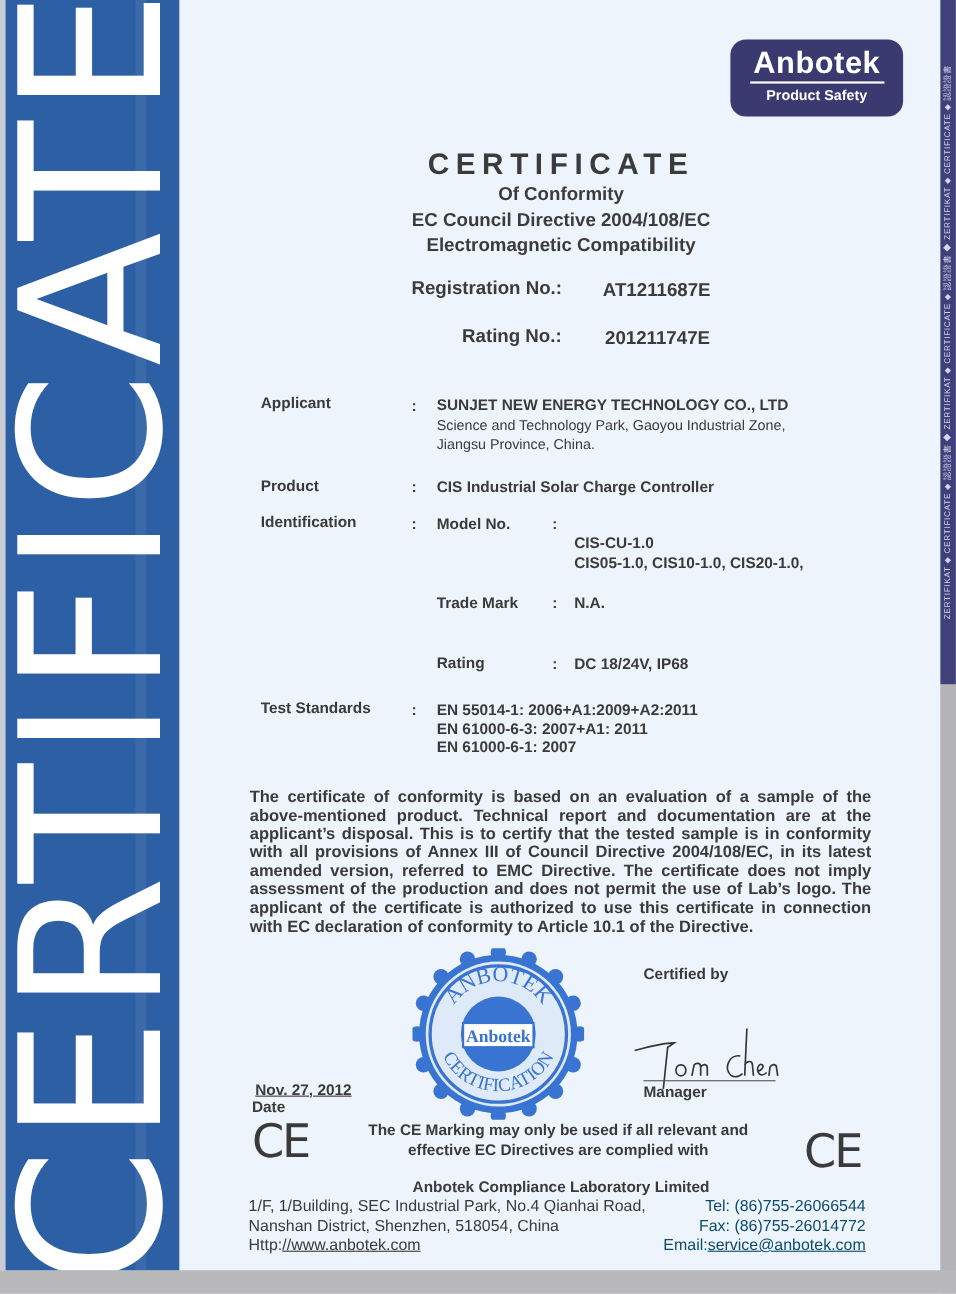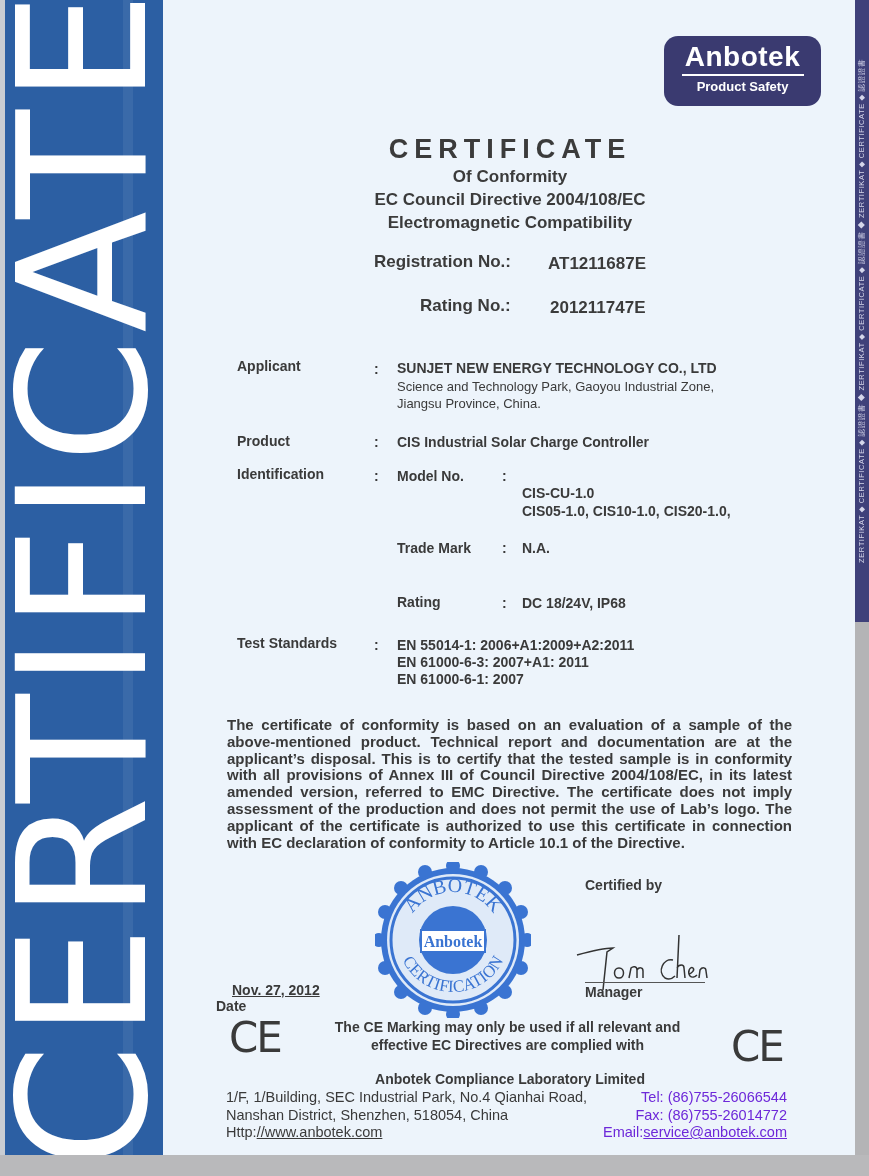--- a/index.html
+++ b/index.html
@@ -30,30 +30,30 @@
   .val { position:absolute; font-weight:bold; font-size:14px; color:#3a3a3a; line-height:17px; }
   .val-normal { position:absolute; font-size:13px; color:#3a3a3a; line-height:17px; }
 
   .paragraph { position:absolute; left:227px; top:717px; width:565px; font-weight:bold; font-size:15px; line-height:16.8px; text-align:justify; color:#3a3a3a; }
 
   .certified-by { position:absolute; left:585px; top:877px; font-weight:bold; font-size:14px; }
   .signature { position:absolute; left:575px; top:930px; width:150px; height:60px; }
   .sign-line { position:absolute; left:585px; top:982px; width:120px; height:1px; background:#555; }
   .manager { position:absolute; left:585px; top:984px; font-weight:bold; font-size:14px; }
   .date-value { position:absolute; left:232px; top:982px; font-weight:bold; font-size:14px; text-decoration:underline; }
-  .date-label { position:absolute; left:216px; top:998px; font-weight:bold; font-size:14px;text-align:right; }
+  .date-label { position:absolute; left:229px; top:998px; font-weight:bold; font-size:14px;text-align:right; }
 
   .seal { position:absolute; left:375px; top:862px; width:156px; height:156px; }
 
   .ce-mark { position:absolute; font-size:42px; font-weight:normal; color:#3a3a3a; font-family:"DejaVu Sans", sans-serif; letter-spacing:-2px; }
   .ce-note { position:absolute; left:320px; width:375px; text-align:center; font-weight:bold; font-size:14px; color:#3a3a3a; }
 
   .lab-name { position:absolute; left:215px; top:1071px; width:590px; text-align:center; font-weight:bold; font-size:14px; }
   .addr { position:absolute; left:226px; font-size:14.5px; color:#3a3a3a; }
-  .contact { position:absolute; right:82px; font-size:14.5px; color:#6d28d9; text-align:right; }
+  .contact { position:absolute; right:82px; font-size:14.5px; color:#0c4a6e; text-align:right; }
   .link { text-decoration:underline; }
 </style>
 </head>
 <body>
 
 <div class="page"></div>
 <div class="left-edge"></div>
 
 <div class="blue-band">
   <div class="glow"></div>

